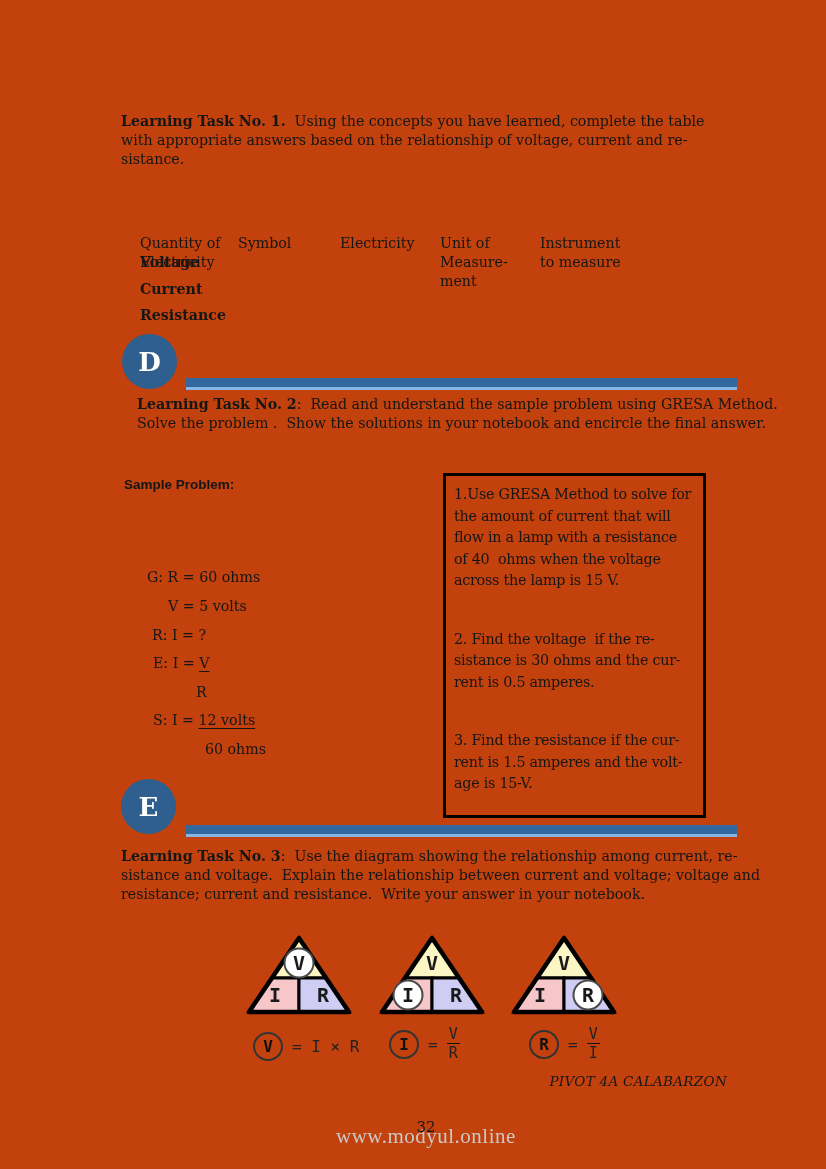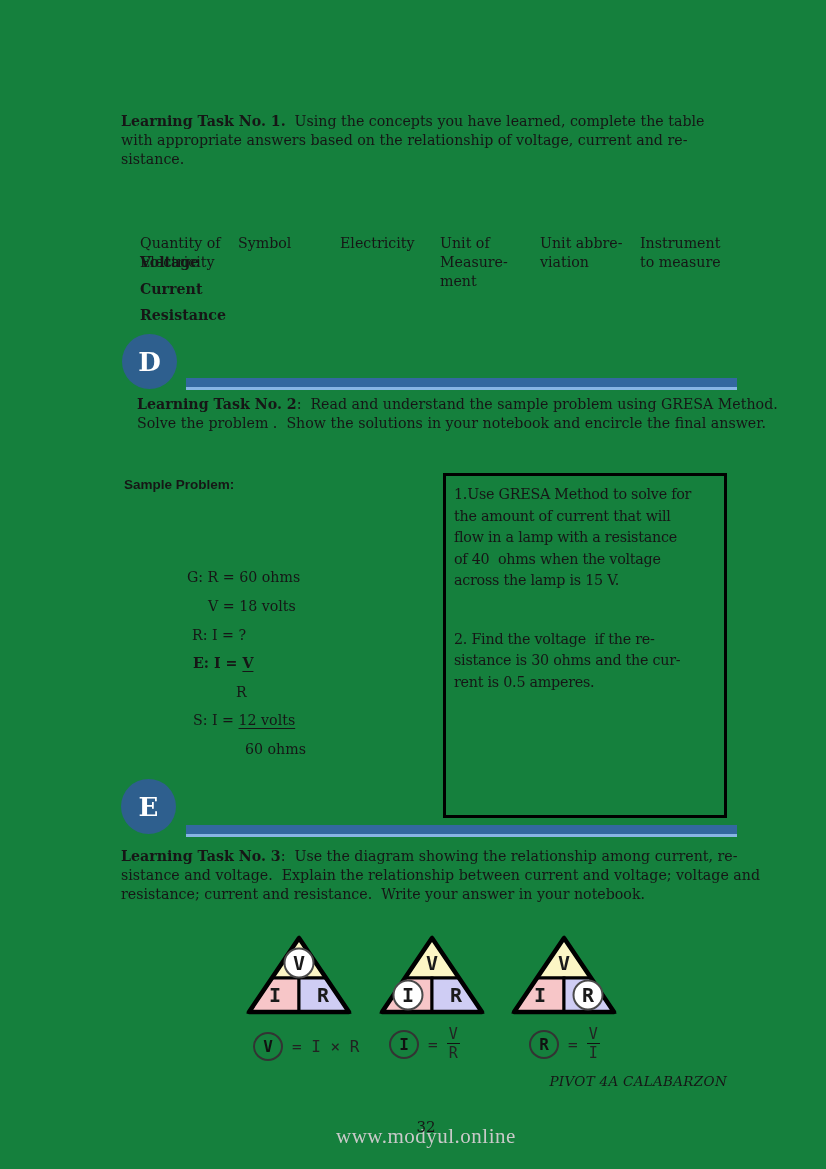--- a/index.html
+++ b/index.html
@@ -1,17 +1,17 @@
 <!DOCTYPE html>
 <html><head>
 <meta charset="utf-8">
 <style>
   html,body{margin:0;padding:0;background:#ffffff;}
   .page{
-    position:relative;width:826px;height:1169px;background:#15803d;
+    position:relative;width:826px;height:1169px;background:#c2410c;
     font-family:"DejaVu Serif","Liberation Serif",serif;color:#161616;
     overflow:hidden;
   }
   .pre{white-space:pre;}
   
   .para{position:absolute;margin:0;font-size:14.2px;line-height:18.8px;}
   .lt1{left:121px;top:112px;}
   .lt2{left:137px;top:395px;}
   .lt3{left:121px;top:847px;}
   .para b{font-weight:bold;}
@@ -30,31 +30,31 @@
   .badge-d{left:122px;top:334px;}
   .badge-e{left:121px;top:779px;}
   .bar{position:absolute;left:186px;width:551px;height:12px;background:#33689f;
        box-shadow:inset 0 -3px 0 rgba(150,195,240,.85);}
   .bar-1{top:378px;}
   .bar-2{top:825px;}
   
   .sp-label{position:absolute;left:124px;top:477px;
             font-family:"Liberation Sans",sans-serif;font-weight:bold;font-size:13.5px;}
   .sp-question{position:absolute;left:123px;top:503px;font-size:14.2px;line-height:17.8px;}
-  .gline{position:absolute;font-size:14.2px;line-height:18px;margin-left:40px;}
+  .gline{position:absolute;font-size:14.2px;line-height:18px;}
   .g-g{left:147px;top:568px;}
   .g-v{left:168px;top:597px;}
   .g-r{left:152px;top:626px;}
-  .g-e{left:153px;top:654px;font-weight:bold;}
+  .g-e{left:153px;top:654px;}
   .g-eden{left:196px;top:683px;}
   .g-s{left:153px;top:711px;}
   .g-sden{left:205px;top:740px;}
   .u{text-decoration:underline;text-underline-offset:3px;}
   
-  .probbox{position:absolute;left:443px;top:473px;width:284px;height:345px;
+  .probbox{position:absolute;left:443px;top:473px;width:263px;height:345px;
            border:3px solid #000;box-sizing:border-box;padding:8px 4px 0 8px;}
   .probbox p{margin:0 0 37px 0;font-size:14.3px;line-height:21.5px;letter-spacing:-0.25px;white-space:pre;}
   .probbox p:last-child{margin-bottom:0;}
   
   .tri{position:absolute;top:933px;}
   .tri-1{left:245px;}
   .tri-2{left:378px;}
   .tri-3{left:510px;}
   .tri text{font-family:"DejaVu Sans Mono",monospace;font-weight:bold;font-size:20px;fill:#1a1a1a;}
   
@@ -85,55 +85,56 @@
 sistance.</span></p>
 
   <div class="tbl">
     <div class="hcell">Quantity of
 Electricity</div>
     <div class="hcell">Symbol</div>
     <div class="hcell">Electricity</div>
     <div class="hcell">Unit of
 Measure-
 ment</div>
-    <div class="hcell">Unit abbre-
-viation</div>
     <div class="hcell">Instrument
 to measure</div>
   </div>
   <div class="rowlab row-voltage">Voltage</div>
   <div class="rowlab row-current">Current</div>
   <div class="rowlab row-resistance">Resistance</div>
 
   <div class="badge badge-d">
       <span>D</span>
     </div>
   <div class="bar bar-1"></div>
 
   <p class="para lt2 pre"><b>Learning Task No. 2</b><span>:  Read and understand the sample problem using GRESA Method.
 Solve the problem .  Show the solutions in your notebook and encircle the final answer.</span></p>
 
   <div class="sp-label">Sample Problem:</div>
   <div class="gline g-g">G: R = 60 ohms</div>
-  <div class="gline g-v">V = 18 volts</div>
+  <div class="gline g-v">V = 5 volts</div>
   <div class="gline g-r">R: I = ?</div>
   <div class="gline g-e pre"><span>E: I = </span><span class="u">V</span></div>
   <div class="gline g-eden">R</div>
   <div class="gline g-s pre"><span>S: I = </span><span class="u">12 volts</span></div>
   <div class="gline g-sden">60 ohms</div>
 
   <div class="probbox">
     <p>1.Use GRESA Method to solve for
 the amount of current that will
 flow in a lamp with a resistance
 of 40  ohms when the voltage
 across the lamp is 15 V.</p>
     <p>2. Find the voltage  if the re-
 sistance is 30 ohms and the cur-
 rent is 0.5 amperes.</p>
+    <p>3. Find the resistance if the cur-
+rent is 1.5 amperes and the volt-
+age is 15-V.</p>
   </div>
 
   <div class="badge badge-e">
       <span>E</span>
     </div>
   <div class="bar bar-2"></div>
 
   <p class="para lt3 pre"><b>Learning Task No. 3</b><span>:  Use the diagram showing the relationship among current, re-
 sistance and voltage.  Explain the relationship between current and voltage; voltage and
 resistance; current and resistance.  Write your answer in your notebook.</span></p>

